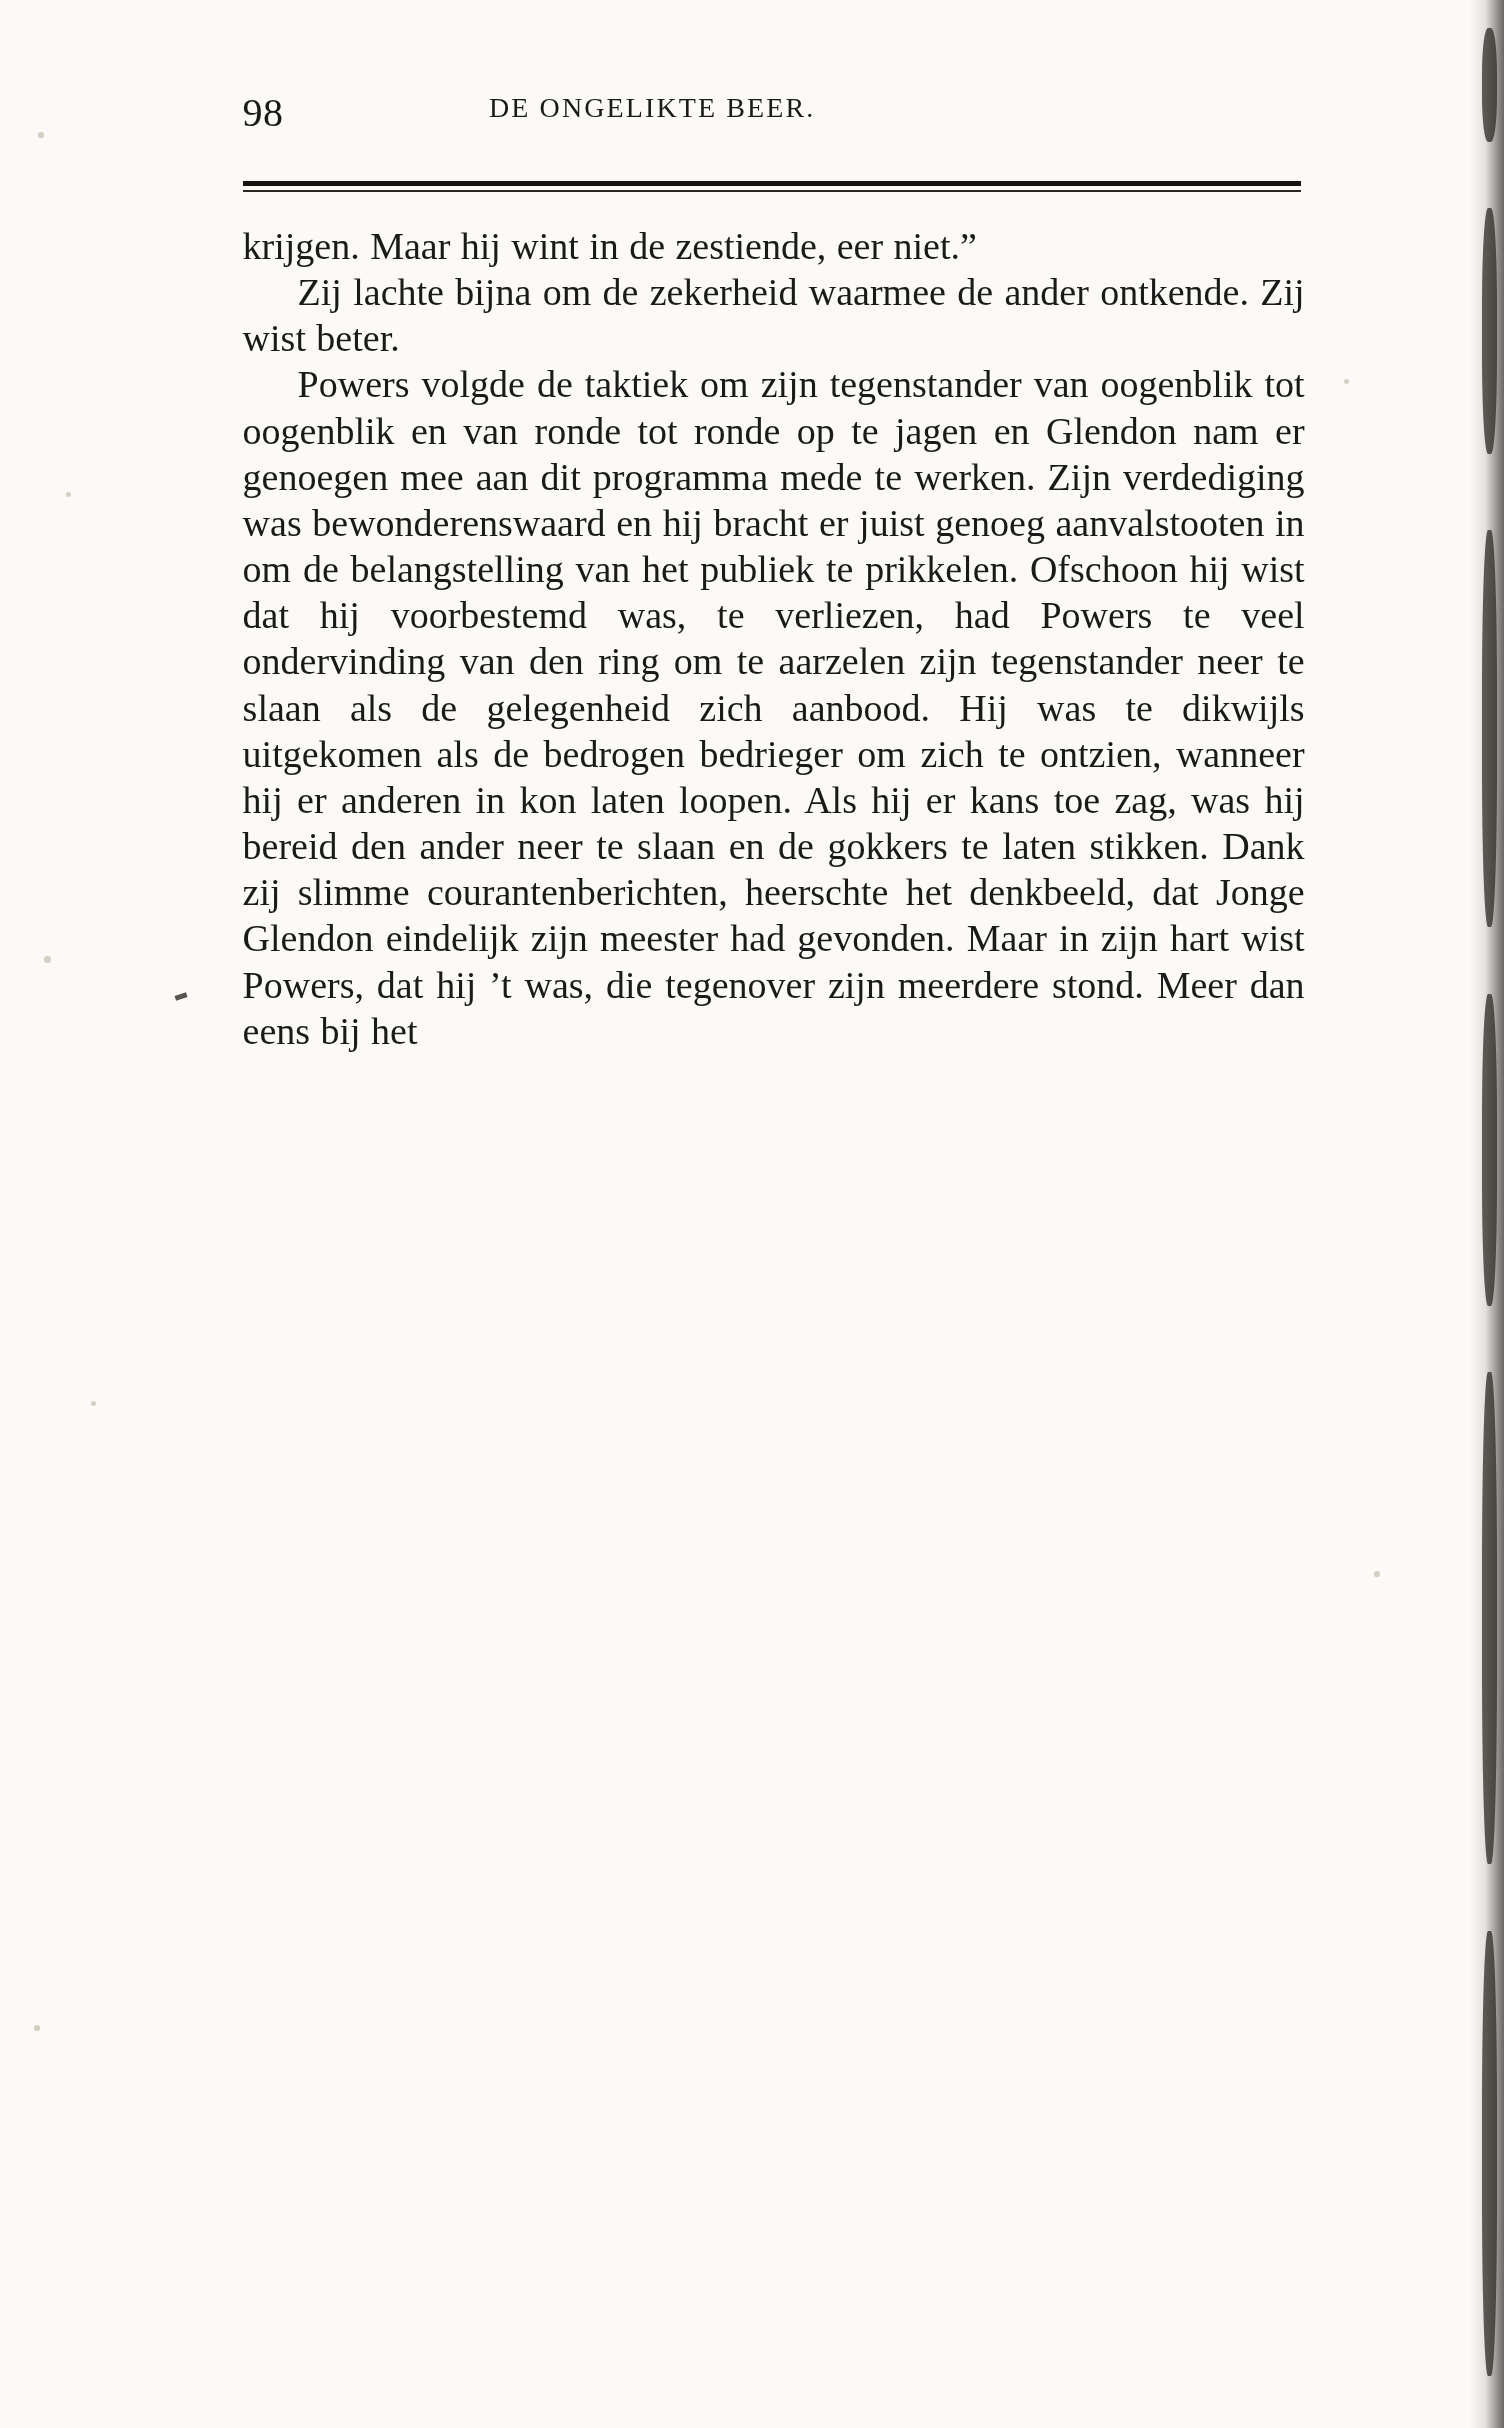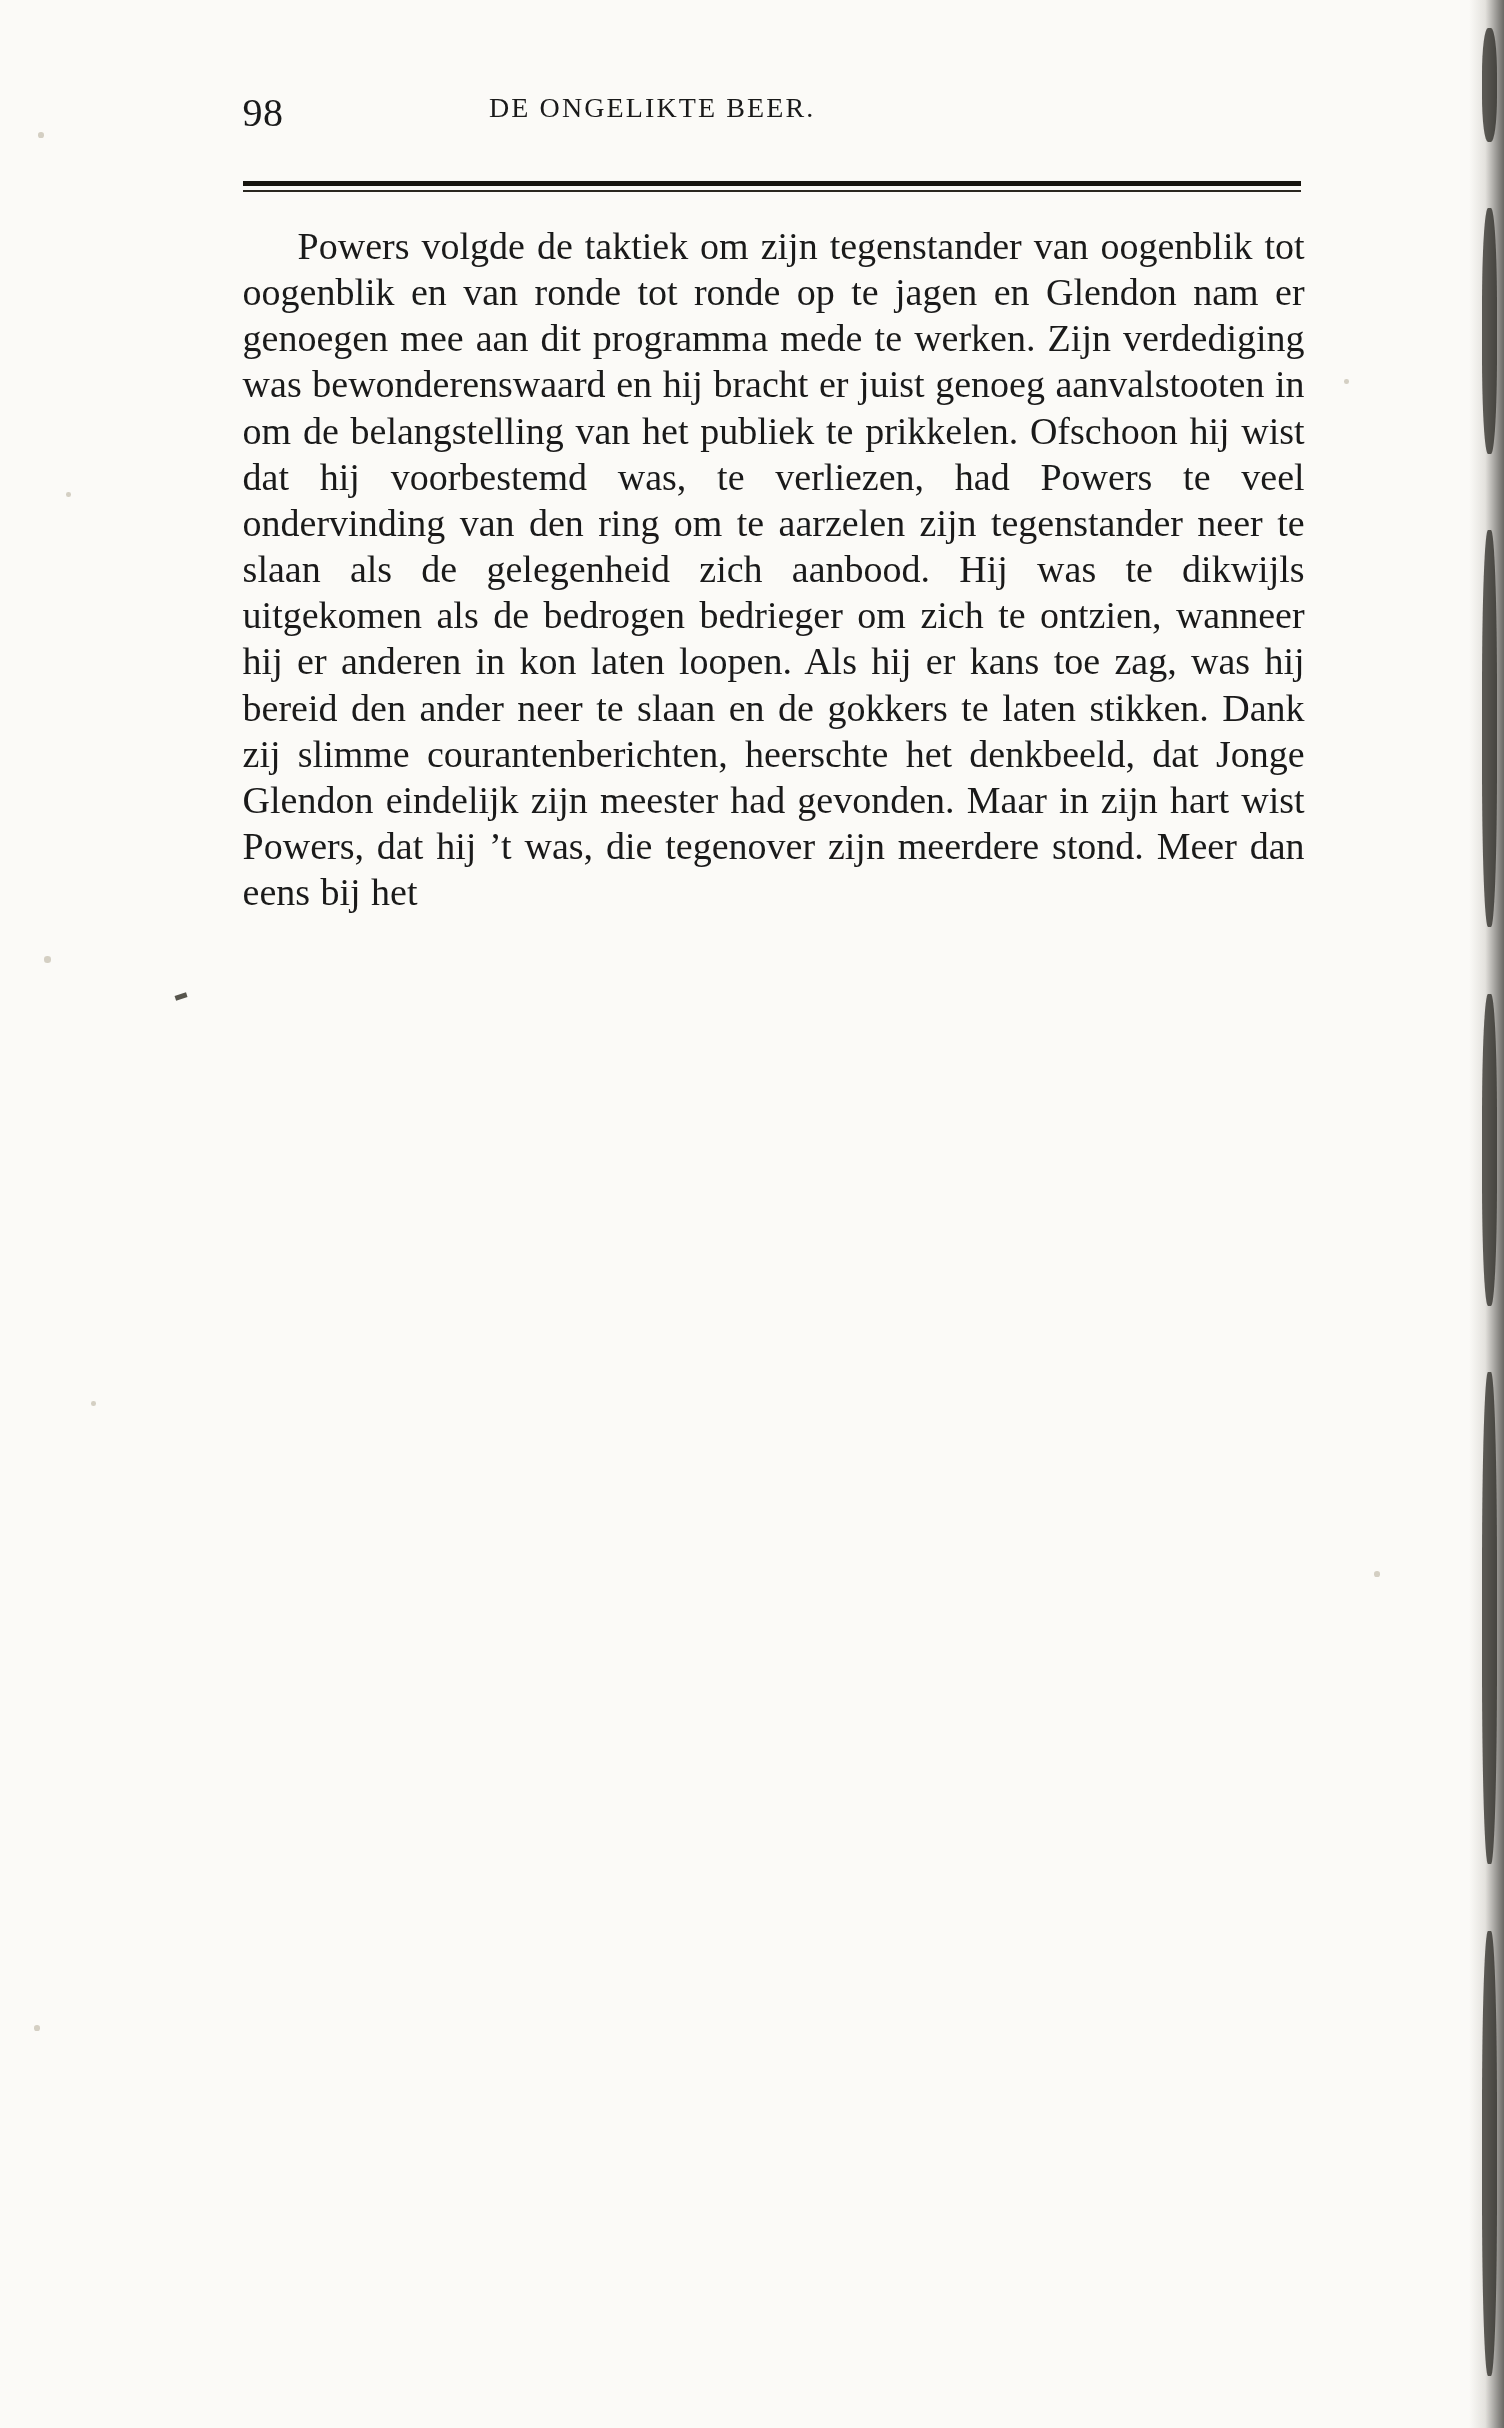--- a/index.html
+++ b/index.html
@@ -143,19 +143,21 @@
 
   <div class="header-row">
     <div class="folio">98</div>
     <div class="running-head">DE ONGELIKTE BEER.</div>
   </div>
 
   <div class="rule"></div>
   <div class="rule thin"></div>
 
   <div class="body-text">
+    <p>krijgen. Maar hij wint in de zestiende, eer niet.”</p>
+    <p class="indent">Zij lachte bijna om de zekerheid waarmee de ander ontkende. Zij wist beter.</p>
     <p class="indent">Powers volgde de taktiek om zijn tegenstander van oogenblik tot oogenblik en van ronde tot ronde op te jagen en Glendon nam er genoegen mee aan dit programma mede te werken. Zijn verdediging was bewonderenswaard en hij bracht er juist genoeg aanvalstooten in om de belangstelling van het publiek te prikkelen. Ofschoon hij wist dat hij voorbestemd was, te verliezen, had Powers te veel ondervinding van den ring om te aarzelen zijn tegenstander neer te slaan als de gelegenheid zich aanbood. Hij was te dikwijls uitgekomen als de bedrogen bedrieger om zich te ontzien, wanneer hij er anderen in kon laten loopen. Als hij er kans toe zag, was hij bereid den ander neer te slaan en de gokkers te laten stikken. Dank zij slimme courantenberichten, heerschte het denkbeeld, dat Jonge Glendon eindelijk zijn meester had gevonden. Maar in zijn hart wist Powers, dat hij ’t was, die tegenover zijn meerdere stond. Meer dan eens bij het</p>
   </div>
 
 </div>
 
 <div class="stray-mark"></div>
 
 
 </body></html>

